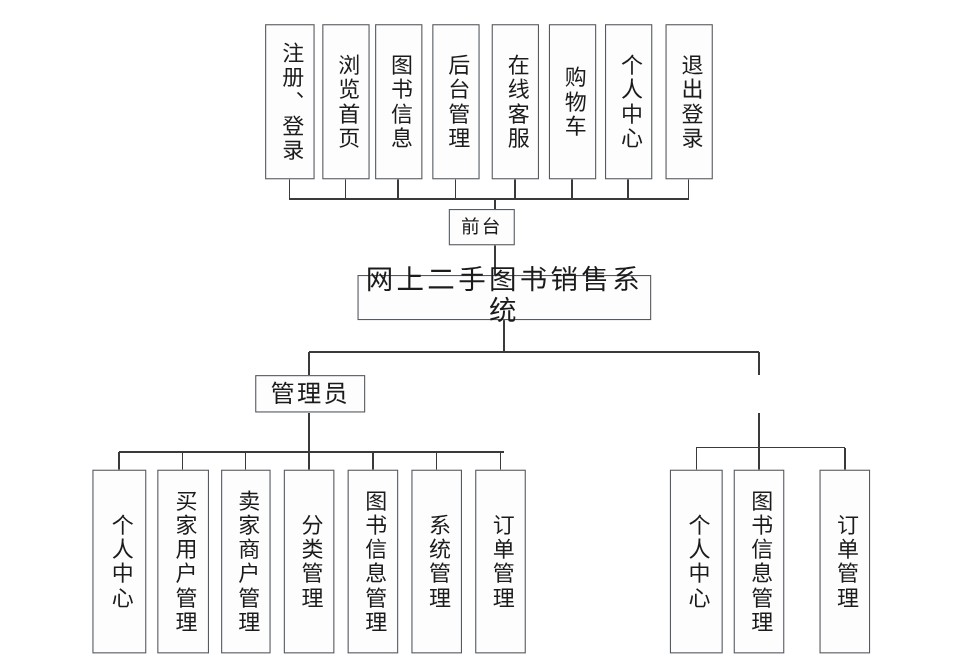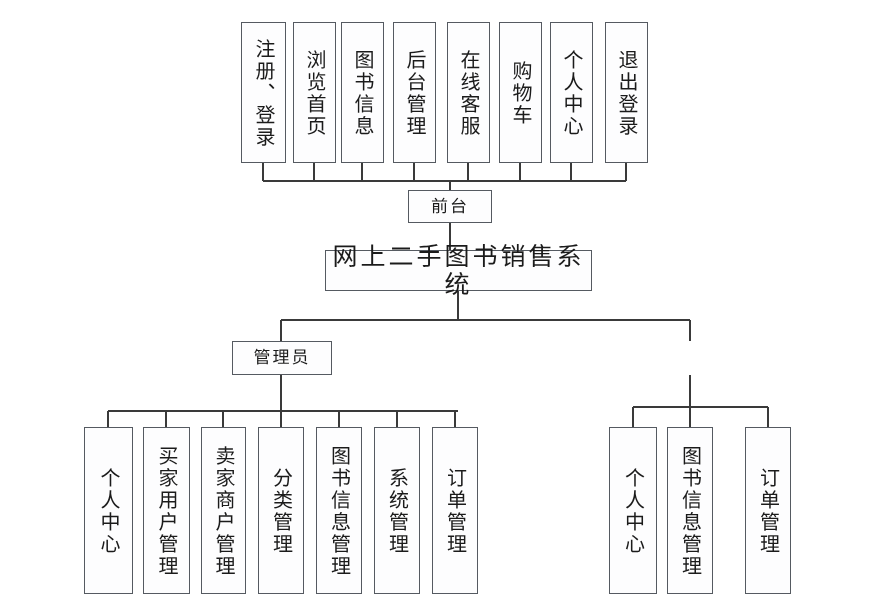--- a/index.html
+++ b/index.html
@@ -57,21 +57,21 @@
   .node.horiz {
     font-size: 19px;
     letter-spacing: 1px;
     padding: 0 6px;
   }
   .node.root {
     font-size: 25px;
     letter-spacing: 3px;
   }
   .node.level1 {
-    font-size: 17px;
+    font-size: 22px;
     letter-spacing: 2px;
   }
   .node.front {
     font-size: 17px;
     letter-spacing: 2px;
   }
 </style>
 </head>
 <body>
 
@@ -136,25 +136,25 @@
   <div class="node vert" style="left:499px; top:22px; width:43px; height:141px;">
     <span class="label">购物车</span>
   </div>
   <div class="node vert" style="left:550px; top:22px; width:43px; height:141px;">
     <span class="label">个人中心</span>
   </div>
   <div class="node vert" style="left:605px; top:22px; width:43px; height:141px;">
     <span class="label">退出登录</span>
   </div>
 
-  <div class="node horiz front" style="left:408px; top:190px; width:84px; height:33px;">
+  <div class="node horiz front" style="left:408px; top:190px; width:60px; height:33px;">
     <span class="label">前台</span>
   </div>
 
-  <div class="node horiz root" style="left:325px; top:250px; width:267px; height:41px;">
+  <div class="node horiz root" style="left:325px; top:250px; width:267px; height:41px;font-family:Liberation Mono, monospace;">
     <span class="label">网上二手图书销售系统</span>
   </div>
 
   <div class="node horiz level1" style="left:232px; top:341px; width:100px; height:34px;">
     <span class="label">管理员</span>
   </div>
 
   <div class="node vert" style="left:84px; top:427px; width:49px; height:167px;">
     <span class="label">个人中心</span>
   </div>

